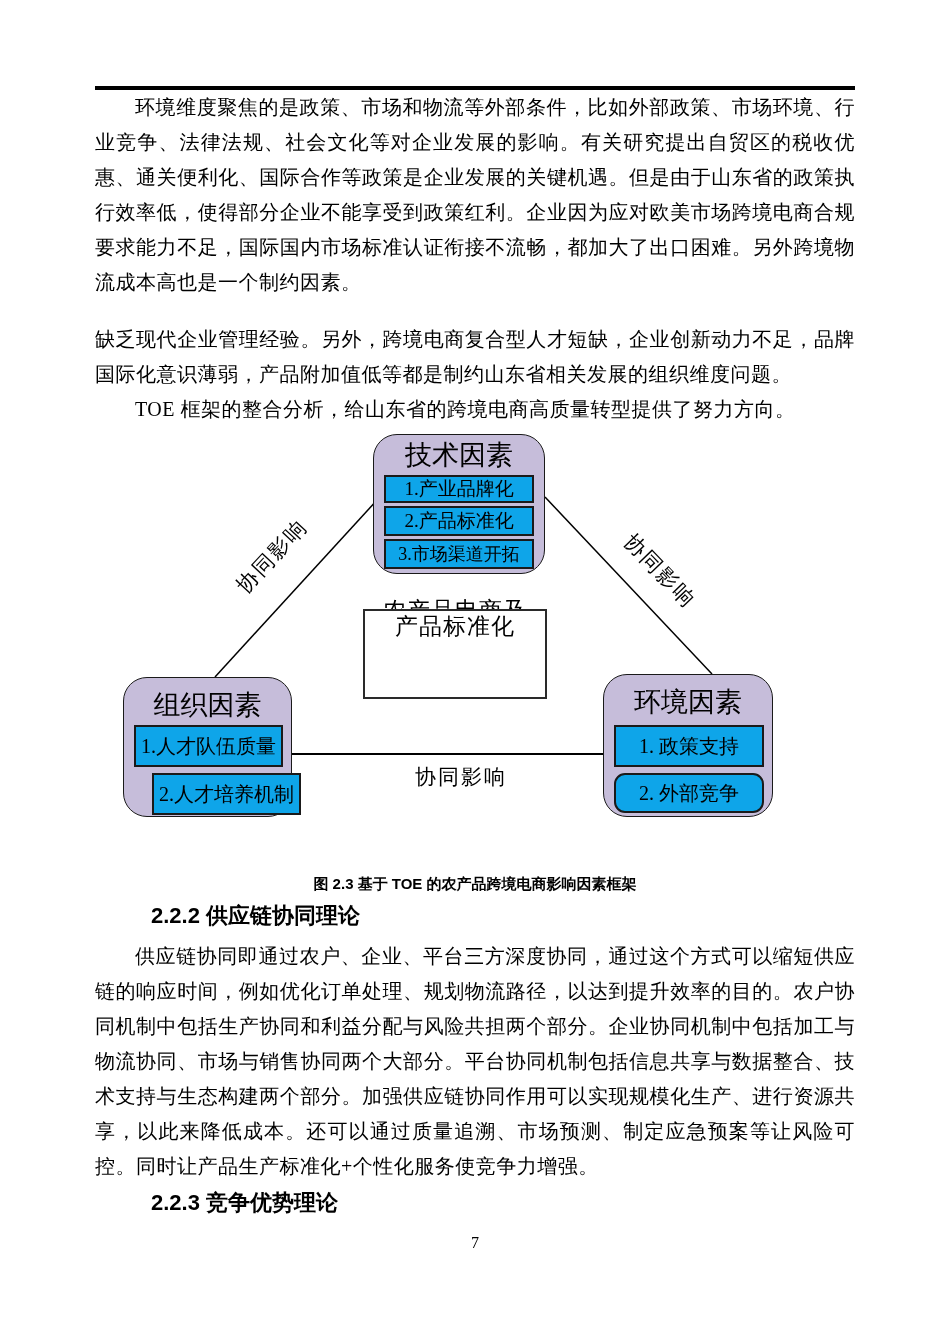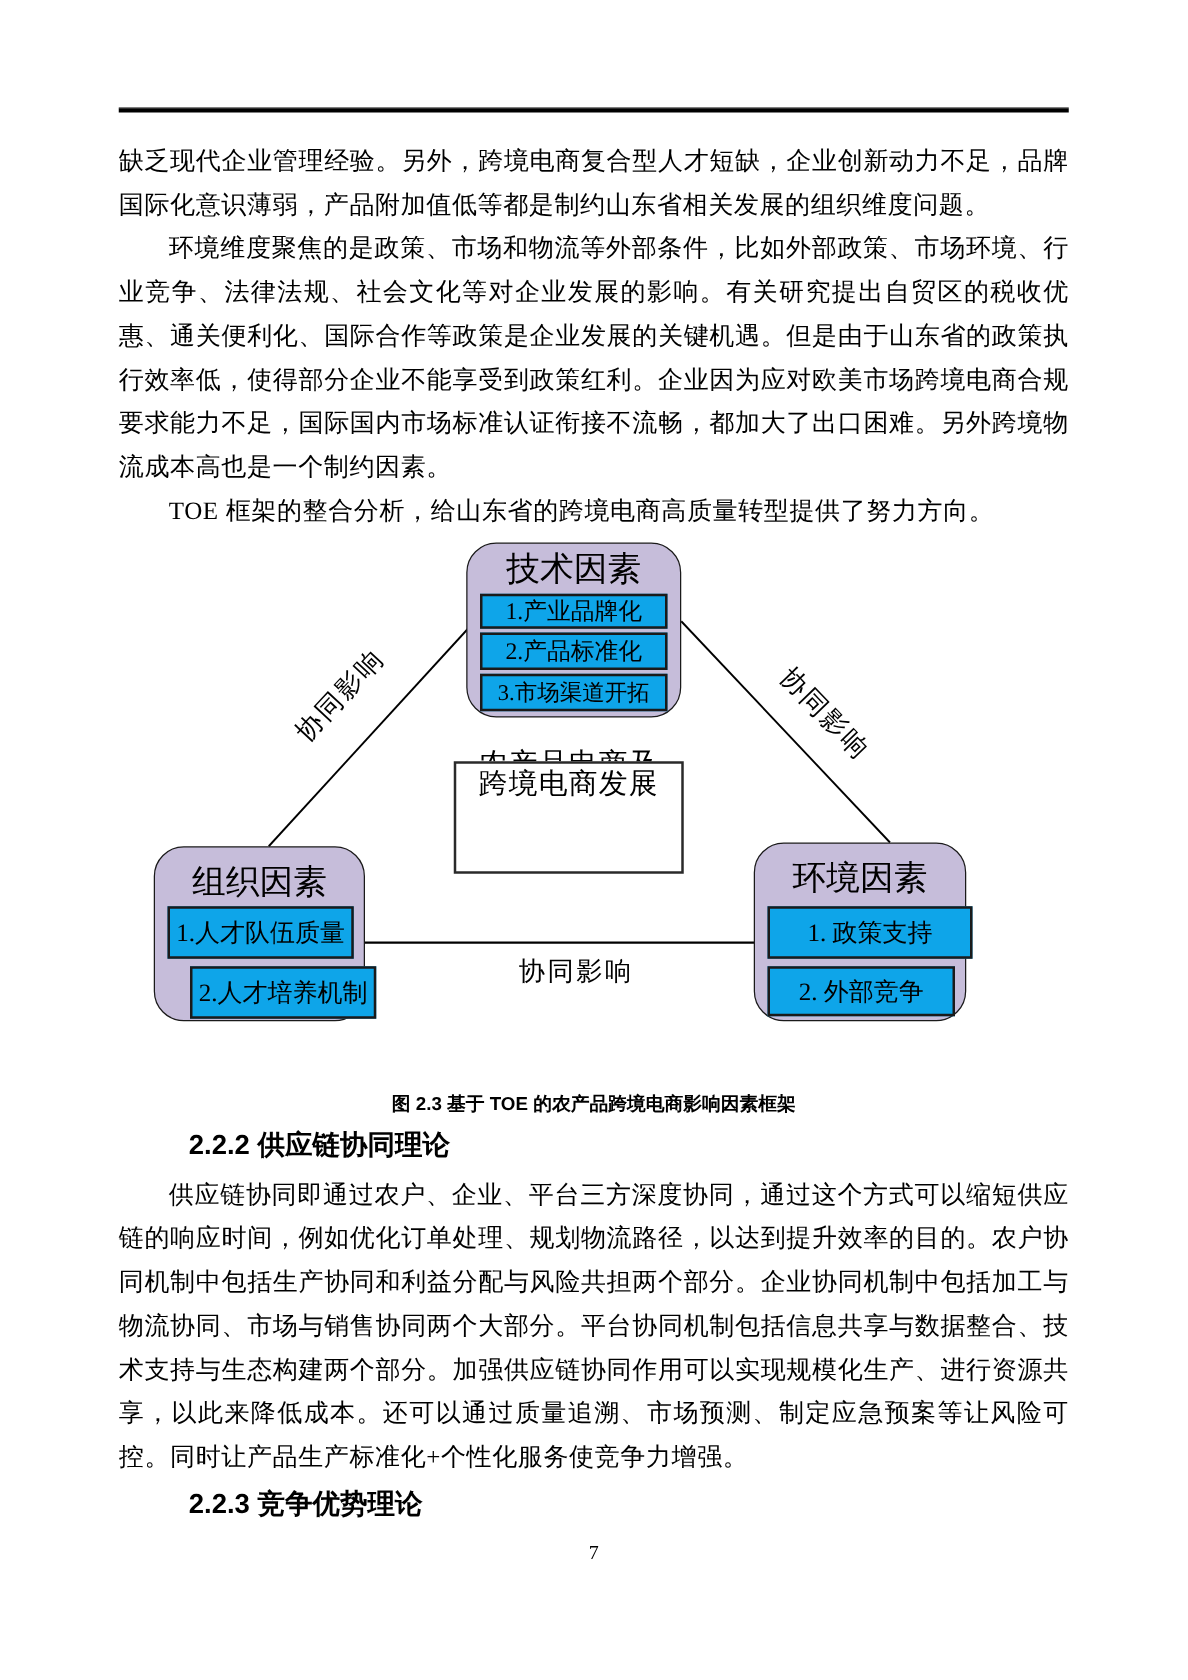--- a/index.html
+++ b/index.html
@@ -108,55 +108,55 @@
     font-size:16px;
   }
 </style>
 </head>
 <body>
 
 <div class="content">
 
   <div class="header-rule"></div>
 
+  <p class="body-text indent">环境维度聚焦的是政策、市场和物流等外部条件，比如外部政策、市场环境、行业竞争、法律法规、社会文化等对企业发展的影响。有关研究提出自贸区的税收优惠、通关便利化、国际合作等政策是企业发展的关键机遇。但是由于山东省的政策执行效率低，使得部分企业不能享受到政策红利。企业因为应对欧美市场跨境电商合规要求能力不足，国际国内市场标准认证衔接不流畅，都加大了出口困难。另外跨境物流成本高也是一个制约因素。</p>
+
   <p class="body-text p1">缺乏现代企业管理经验。另外，跨境电商复合型人才短缺，企业创新动力不足，品牌国际化意识薄弱，产品附加值低等都是制约山东省相关发展的组织维度问题。</p>
-
-  <p class="body-text indent">环境维度聚焦的是政策、市场和物流等外部条件，比如外部政策、市场环境、行业竞争、法律法规、社会文化等对企业发展的影响。有关研究提出自贸区的税收优惠、通关便利化、国际合作等政策是企业发展的关键机遇。但是由于山东省的政策执行效率低，使得部分企业不能享受到政策红利。企业因为应对欧美市场跨境电商合规要求能力不足，国际国内市场标准认证衔接不流畅，都加大了出口困难。另外跨境物流成本高也是一个制约因素。</p>
 
   <p class="body-text indent">TOE 框架的整合分析，给山东省的跨境电商高质量转型提供了努力方向。</p>
 
   <div class="diagram">
 
     <svg class="edges" viewBox="0 0 760 400">
       <line x1="283" y1="70" x2="120" y2="248" stroke="#000" stroke-width="1.5"></line>
       <line x1="450" y1="68" x2="617" y2="245" stroke="#000" stroke-width="1.5"></line>
       <line x1="197" y1="325" x2="528" y2="325" stroke="#000" stroke-width="1.8"></line>
     </svg>
 
     <span class="center-line l1">农产品电商及</span>
     <div class="center-box"></div>
-    <span class="center-line l2">跨境电商发展</span>
+    <span class="center-line l2">产品标准化</span>
 
     <div class="node tech-node">
       <div class="node-title">技术因素</div>
       <div class="sub-box" style="left:10px; top:40px; width:150px; height:28px;">1.产业品牌化</div>
       <div class="sub-box" style="left:10px; top:71px; width:150px; height:30px;">2.产品标准化</div>
       <div class="sub-box" style="left:10px; top:104px; width:150px; height:30px; font-size:18px;">3.市场渠道开拓</div>
     </div>
 
     <div class="node org-node">
       <div class="node-title">组织因素</div>
       <div class="sub-box" style="left:10px; top:47px; width:149px; height:42px; font-size:20px;">1.人才队伍质量</div>
       <div class="sub-box" style="left:10px; top:95px; width:149px; height:42px; font-size:20px;margin-left:18px;">2.人才培养机制</div>
     </div>
 
     <div class="node env-node">
       <div class="node-title">环境因素</div>
-      <div class="sub-box" style="left:10px; top:50px; width:164px; height:42px; font-size:20px;">1. 政策支持</div>
-      <div class="sub-box" style="left:10px; top:98px; width:150px; height:40px; font-size:20px;">2. 外部竞争</div>
+      <div class="sub-box" style="left:10px; top:50px; width:150px; height:42px; font-size:20px;">1. 政策支持</div>
+      <div class="sub-box" style="left:10px; top:98px; width:150px; height:40px; font-size:20px;border-radius:11px;">2. 外部竞争</div>
     </div>
 
     <span class="edge-label left">协同影响</span>
     <span class="edge-label right">协同影响</span>
     <span class="edge-label bottom">协同影响</span>
   </div>
 
   <div class="figure-caption">图 2.3 基于 TOE 的农产品跨境电商影响因素框架</div>
 
   <h2 class="section-heading h222">2.2.2 供应链协同理论</h2>

